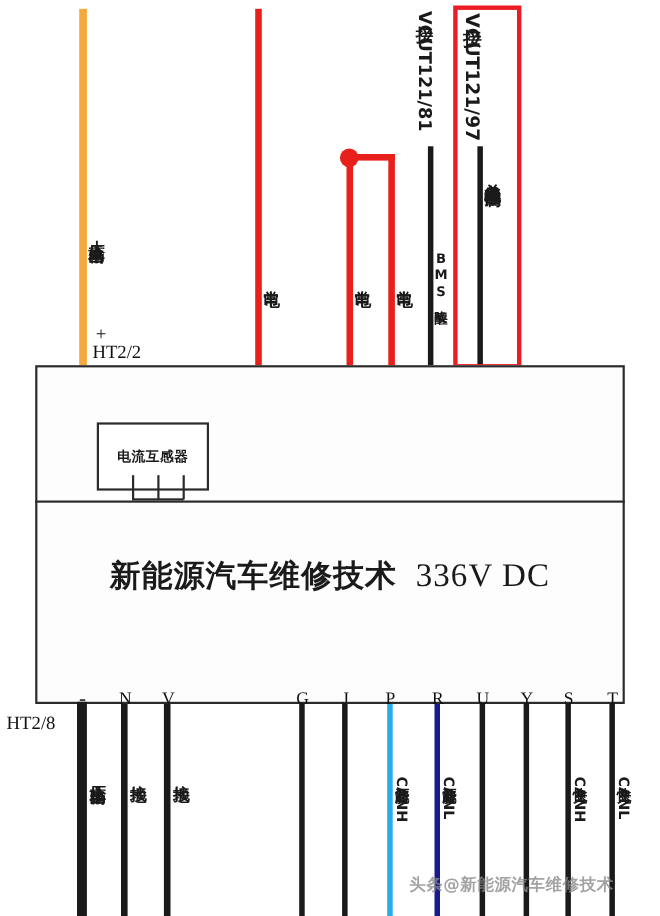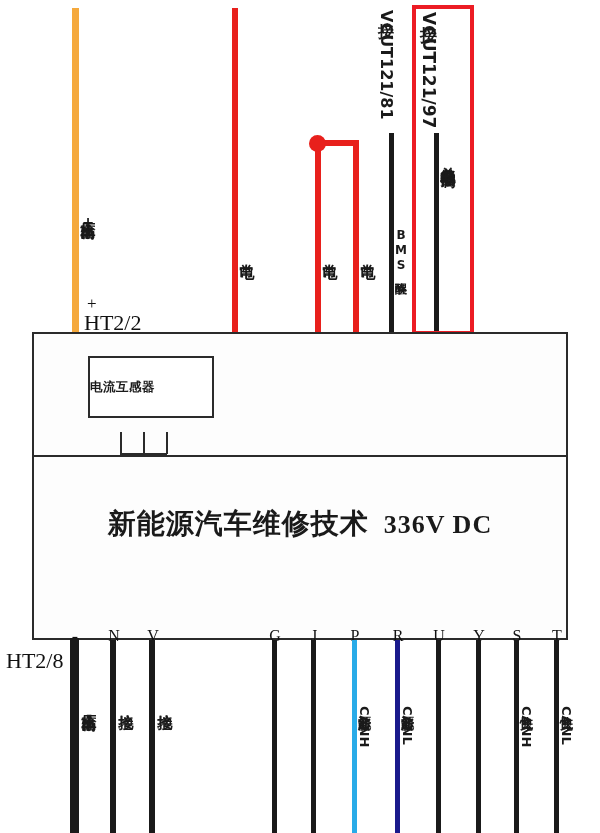--- a/index.html
+++ b/index.html
@@ -71,32 +71,32 @@
     width:536px;
     text-align:center;
     font-family:"DejaVu Sans", sans-serif;
     font-size:28px;
     font-weight:700;
     color:#1a1a1a;
     letter-spacing:1px;
   }
   #bms-title .ascii {
     font-family:"Liberation Serif", serif;
-    font-weight:700;
-    font-size:26px;
+    font-weight:400;
+    font-size:30px;
   }
 
   
   #ct-box {
     position:absolute;
-    left:88px; top:356px;
-    width:126px; height:62px;
+    left:88px; top:384px;
+    width:102px; height:62px;
     border:2px solid #2b2b2b;
     background:#fff;
-    display:flex; align-items:center; justify-content:flex-start;
+    display:flex; align-items:center; justify-content:center;
   }
   #ct-label {
     font-family:"DejaVu Sans", sans-serif;
     font-size:12.5px;
     font-weight:700;
     color:#1a1a1a;
     letter-spacing:0.5px;
   }
   .ct-leg {
     position:absolute;
@@ -115,21 +115,21 @@
     left:412px; top:5px;
     width:62px; height:330px;
     border:4px solid #ec1c24;
     background:transparent;
   }
 
   
   .ref {
     position:absolute;
     font-family:"Liberation Serif", serif;
-    font-size:22px;
+    font-size:17px;
     color:#111;
     white-space:nowrap;
   }
   .plusminus {
     position:absolute;
     font-family:"Liberation Serif", serif;
     font-size:17px;
     color:#111;
   }
 
@@ -253,14 +253,15 @@
   <div class="vtext" style="left:157px; top:702px; font-size:15px;">接地</div>
 
   <div class="vtext-mixed" style="left:358px; top:706px; font-size:13px;">新能源CANH</div>
 
   <div class="vtext-mixed" style="left:401px; top:706px; font-size:13px;">新能源CANL</div>
 
   <div class="vtext-mixed" style="left:520px; top:706px; font-size:13px;">快充CANH</div>
 
   <div class="vtext-mixed" style="left:560px; top:706px; font-size:13px;">快充CANL</div>
 
+  <div id="watermark">头条@新能源汽车维修技术</div>
 
 </div>
 
 </body></html>

